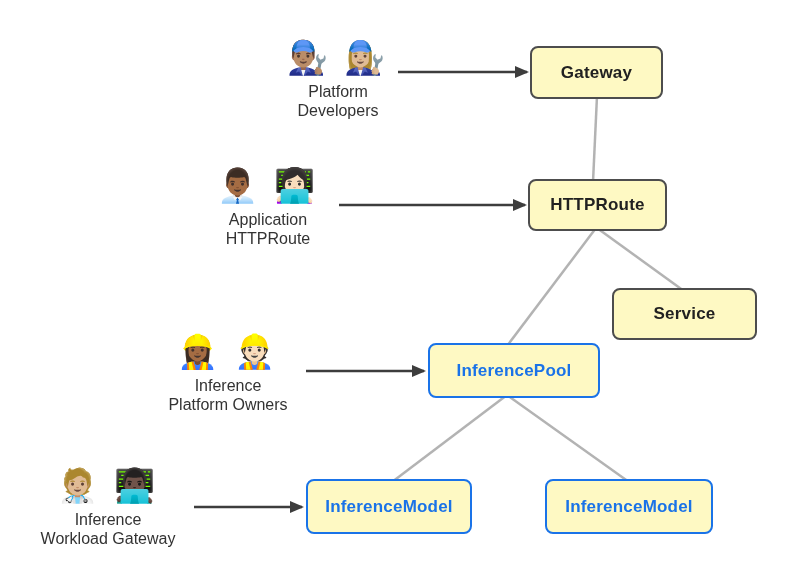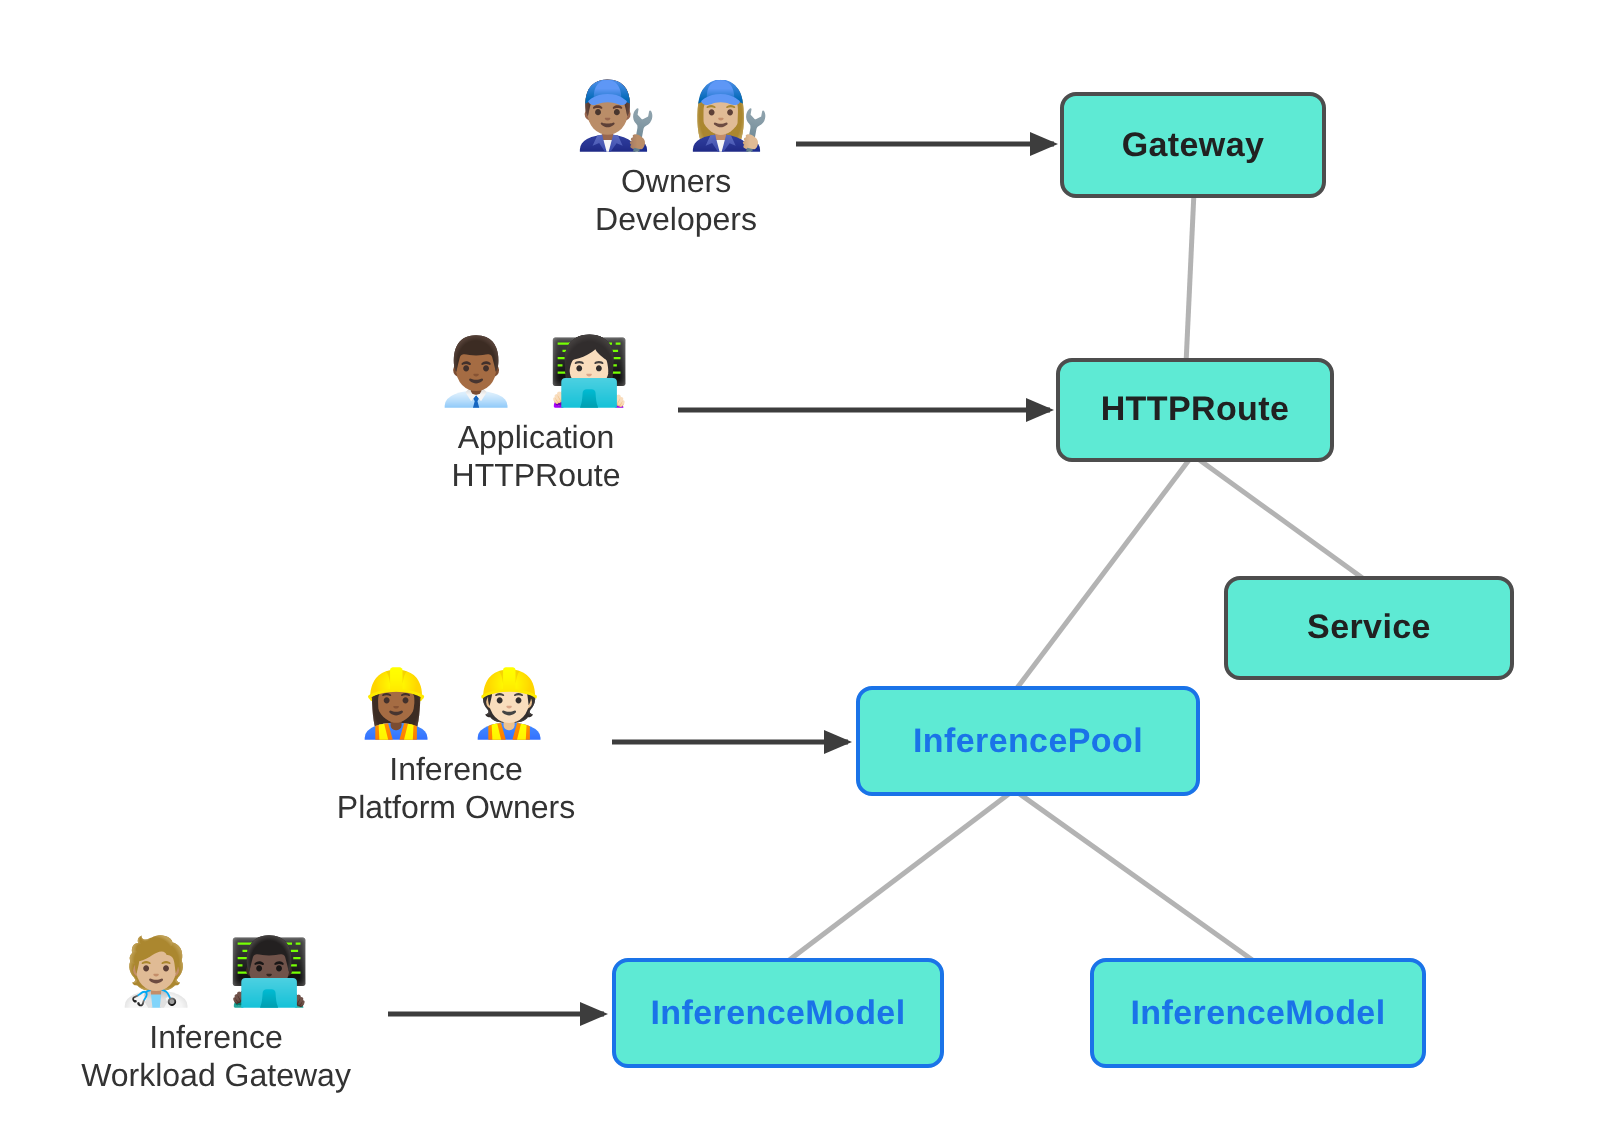--- a/index.html
+++ b/index.html
@@ -38,21 +38,21 @@
     stroke:var(--arrow-dark);
     stroke-width:2.5;
     fill:none;
   }
   .arrowhead-fill{ fill:var(--arrow-dark); }
   .node{
     position:absolute;
     display:flex;
     align-items:center;
     justify-content:center;
-    background:#5eead4;
+    background:#fef9c3;
     border-radius:8px;
     font-weight:700;
     font-size:17px;
     letter-spacing:.2px;
     box-sizing:border-box;
   }
   .node.dark{
     border:2.5px solid var(--node-border-dark);
     color:var(--node-text-dark);
   }
@@ -98,21 +98,21 @@
 
     <line class="arrow" x1="398" y1="72" x2="527" y2="72" marker-end="url(#ah)"></line>
     <line class="arrow" x1="339" y1="205" x2="525" y2="205" marker-end="url(#ah)"></line>
     <line class="arrow" x1="306" y1="371" x2="424" y2="371" marker-end="url(#ah)"></line>
     <line class="arrow" x1="194" y1="507" x2="302" y2="507" marker-end="url(#ah)"></line>
   </svg>
 
   <div class="persona" style="left:238px;top:34px;">
     <div class="emojis">👨🏽‍🔧 👩🏼‍🔧</div>
     <div class="plabel">
-      <div>Owners</div>
+      <div>Platform</div>
       <div>Developers</div>
     </div>
   </div>
 
   <div class="persona" style="left:168px;top:162px;">
     <div class="emojis">👨🏾‍💼 👩🏻‍💻</div>
     <div class="plabel">
       <div>Application</div>
       <div>HTTPRoute</div>
     </div>

